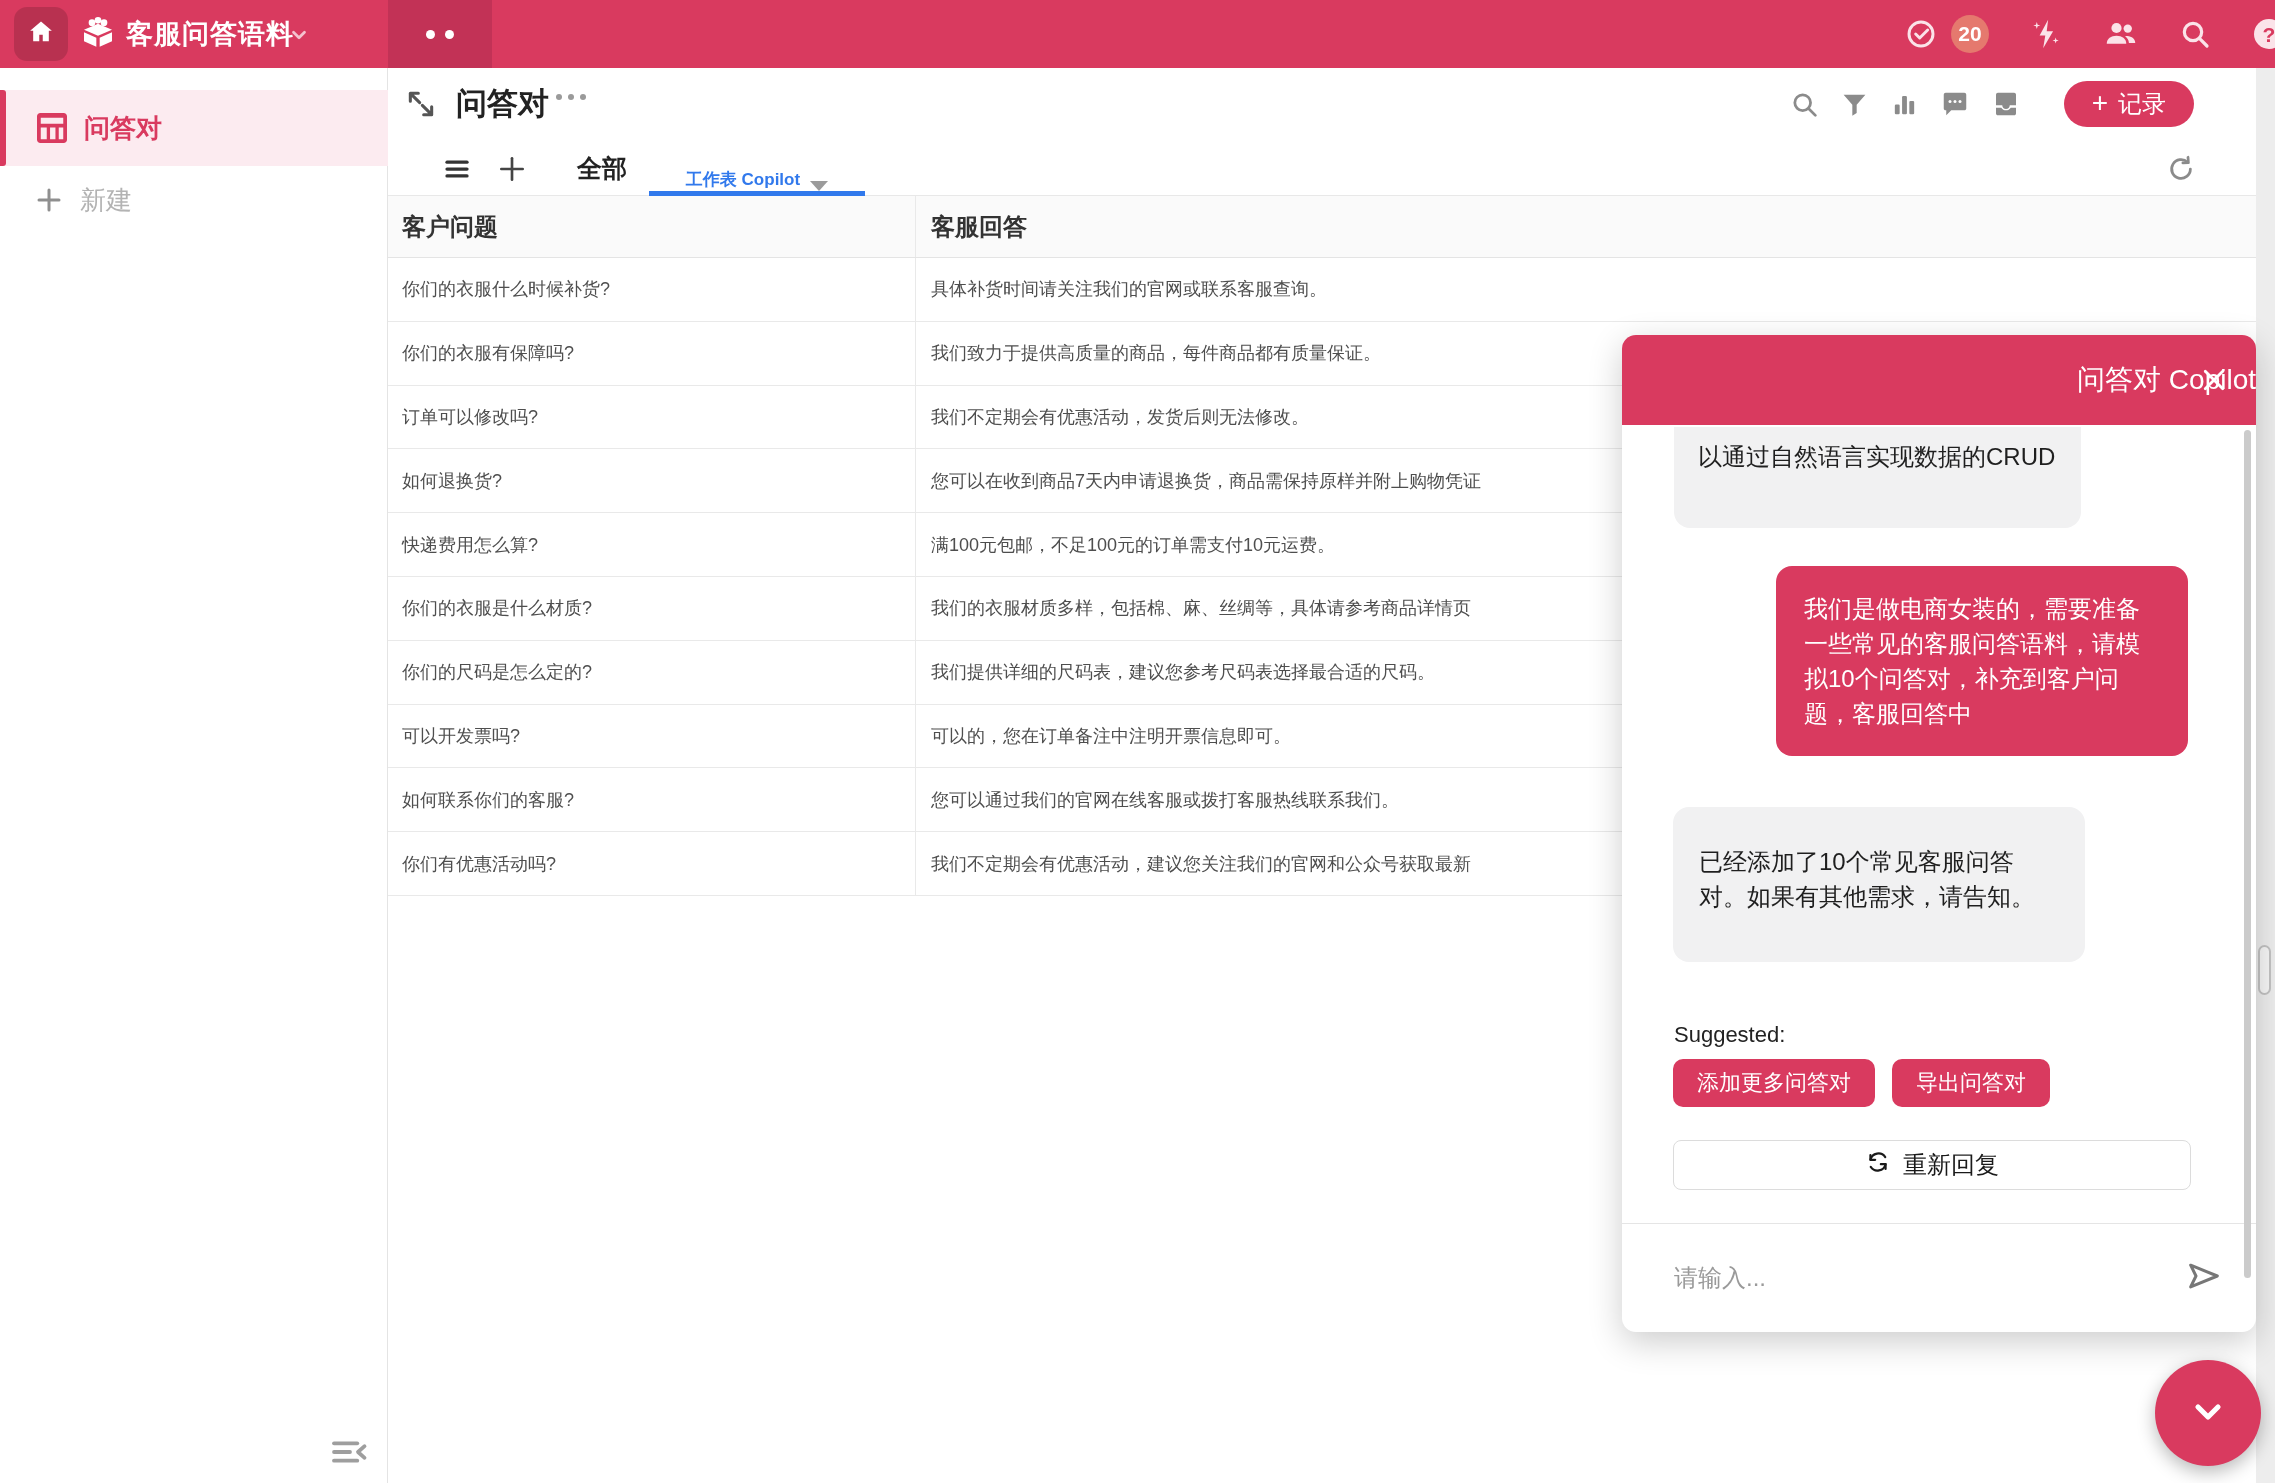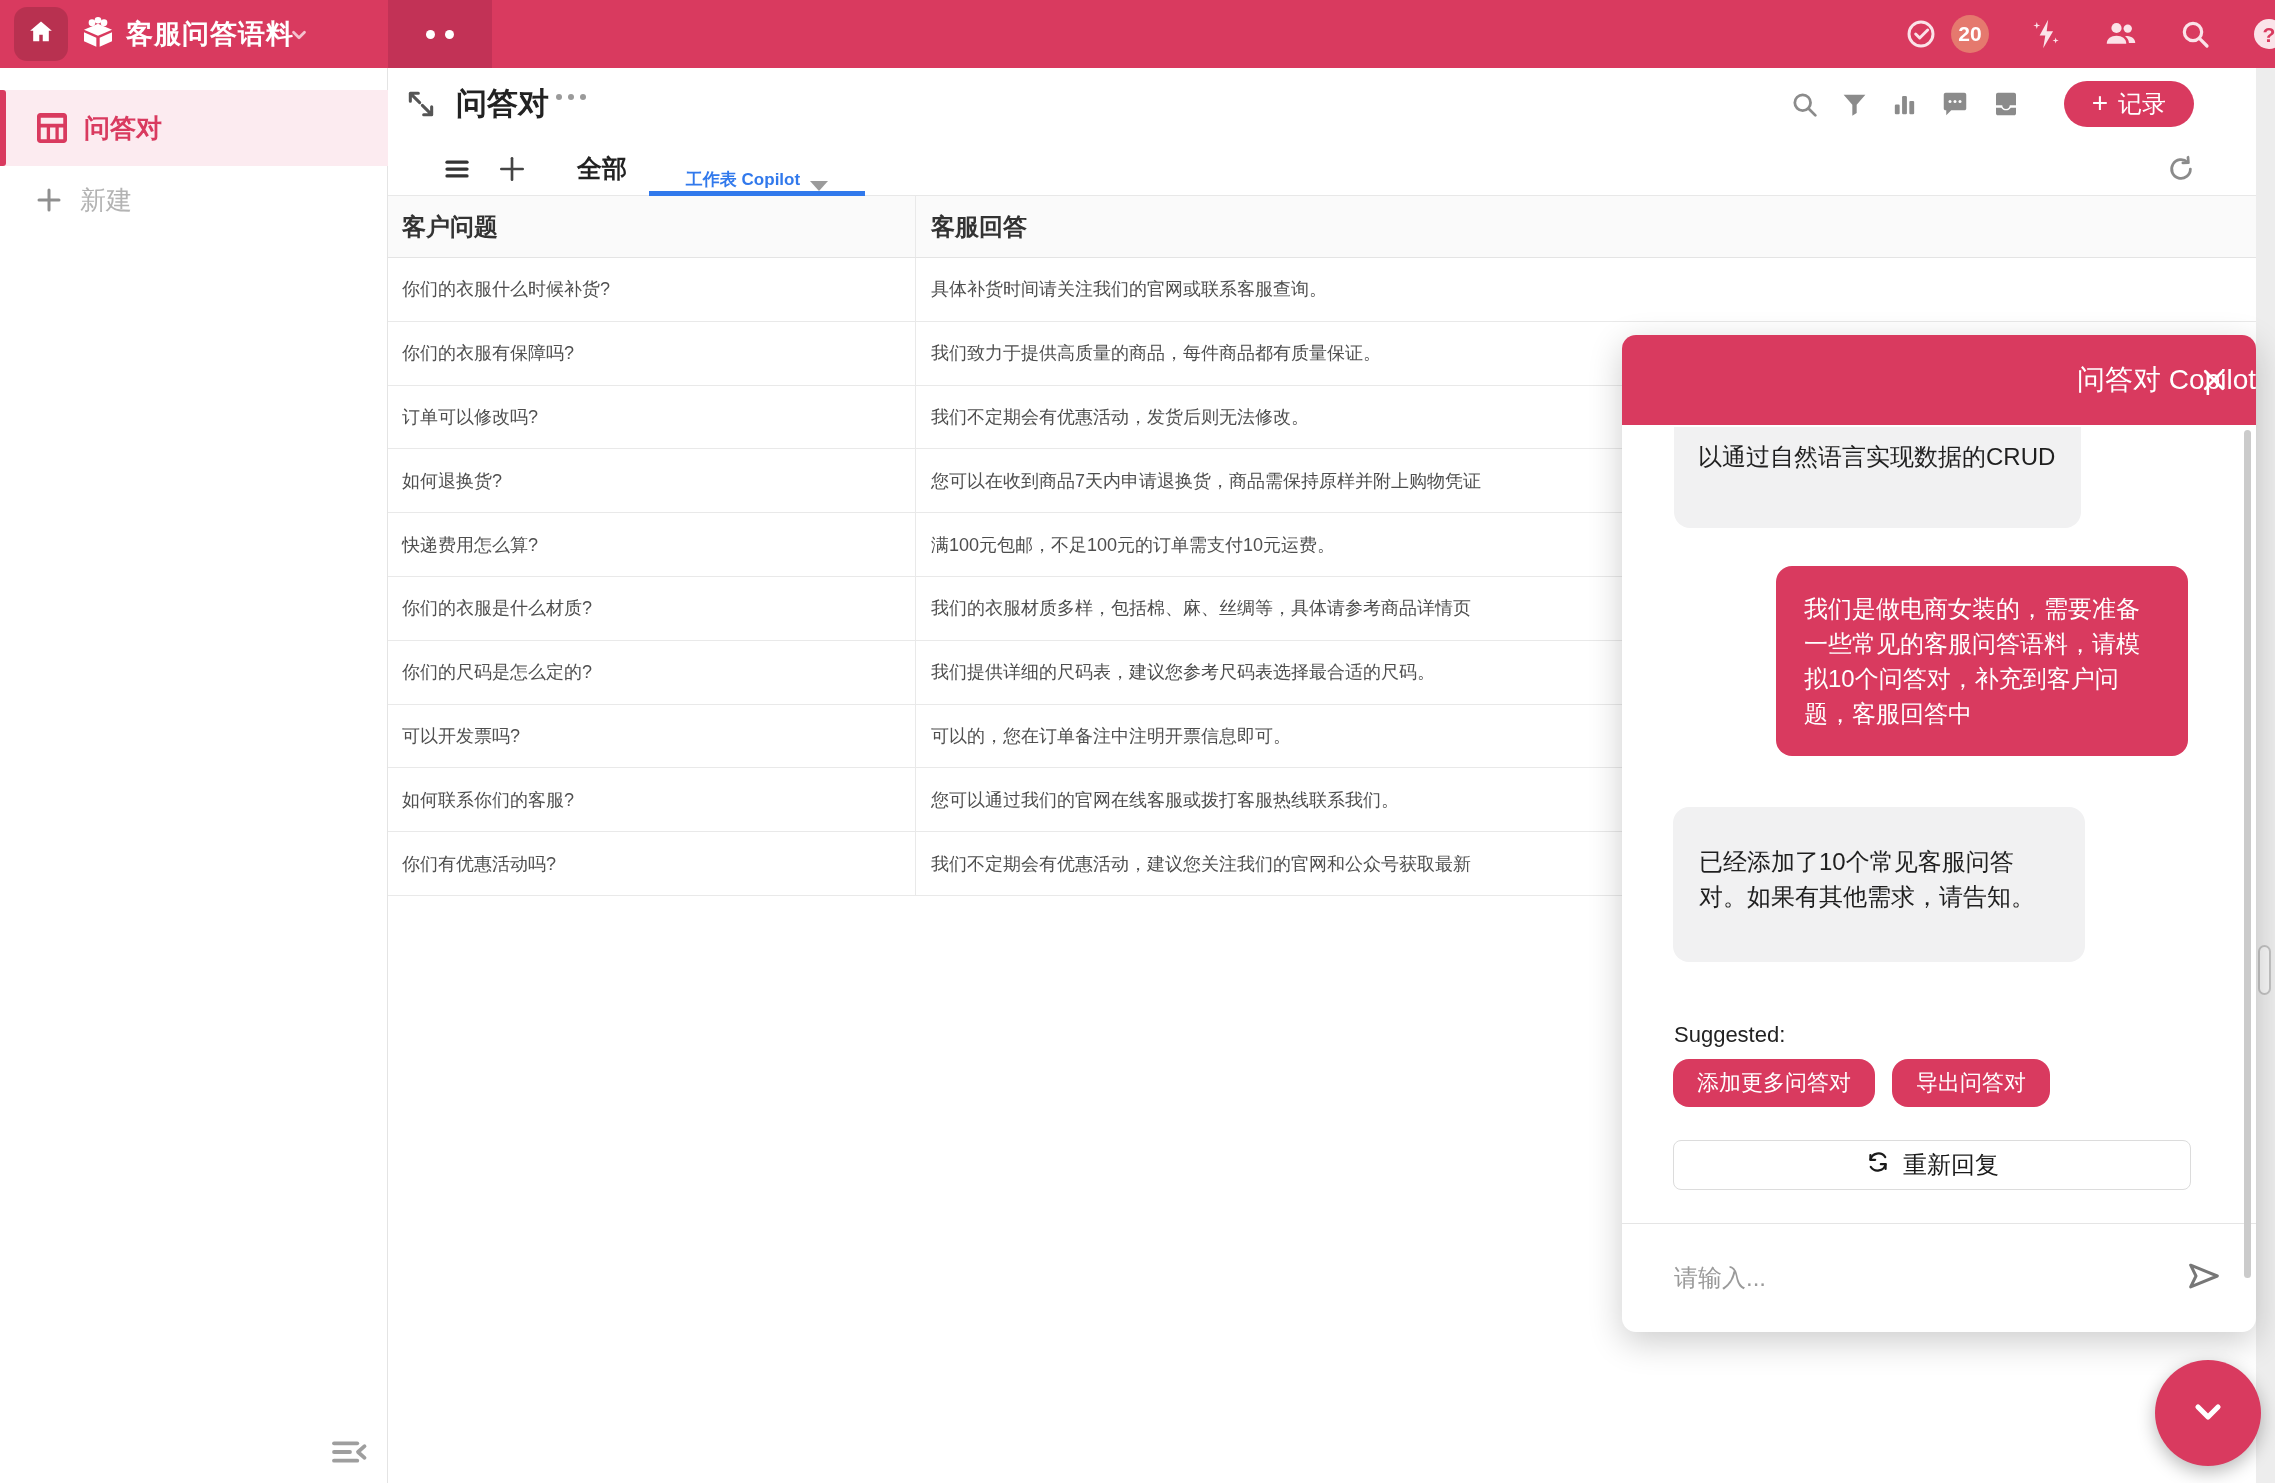--- a/index.html
+++ b/index.html
@@ -70,21 +70,21 @@
   .panel-header { position:absolute; left:0; top:0; width:634px; height:90px; background:#d93a5f; border-radius:14px 14px 0 0; display:flex; align-items:center; justify-content:flex-end; color:#fff; font-size:28px; }
   .panel-close { position:absolute; right:24px; top:27px; width:36px; height:36px; display:flex; align-items:center; justify-content:center; }
   .bubble { font-size:24px; line-height:35px; }
   .bubble-a { background:#f1f1f2; color:#1f1f1f; }
   .bubble-u { background:#d93a5f; color:#fff; }
   .msg-0 { position:absolute; left:52px; top:92px; width:407px; height:101px; border-radius:0 0 16px 16px; padding:12px 24px; }
   .msg-1 { position:absolute; right:68px; top:231px; width:412px; border-radius:16px; padding:25px 28px; }
   .msg-2 { position:absolute; left:51px; top:472px; width:412px; min-height:155px; border-radius:16px; padding:37px 26px; }
   .suggested-label { position:absolute; left:52px; top:687px; font-size:22px; color:#222; }
   .suggestions { position:absolute; left:51px; top:724px; display:flex; gap:17px; }
-  .sug-btn { height:48px; padding:0 24px; background:#d93a5f; color:#fff; font-size:22px; border:none; border-radius:16px; display:flex; align-items:center; }
+  .sug-btn { height:48px; padding:0 24px; background:#d93a5f; color:#fff; font-size:22px; border:none; border-radius:10px; display:flex; align-items:center; }
   .regen-btn { position:absolute; left:51px; top:805px; width:518px; height:50px; background:#fff; border:1px solid #dcdcdc; border-radius:8px; display:flex; align-items:center; justify-content:center; gap:12px; font-size:24px; color:#1a1a1a; }
   .panel-input { position:absolute; left:0; top:888px; width:634px; height:109px; border-top:1px solid #e5e5e5; }
   .panel-input input { position:absolute; left:52px; top:30px; width:480px; height:48px; border:none; outline:none; font-size:24px; color:#333; font-family:inherit; }
   .panel-input input::placeholder { color:#9a9a9a; }
   .send-btn { position:absolute; right:30px; top:30px; width:44px; height:44px; display:flex; align-items:center; justify-content:center; }
   .panel-thumb { position:absolute; right:5px; top:95px; width:7px; height:848px; background:#cbcbcb; border-radius:4px; }
 
   
   .fab { position:absolute; left:2155px; top:1360px; width:106px; height:106px; border-radius:50%; background:#d93a5f; display:flex; align-items:center; justify-content:center; box-shadow:0 6px 18px rgba(0,0,0,0.28); }
 </style>

